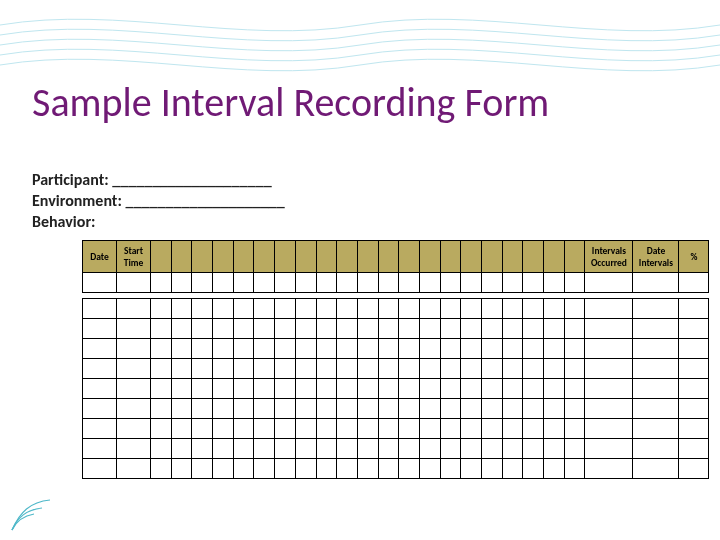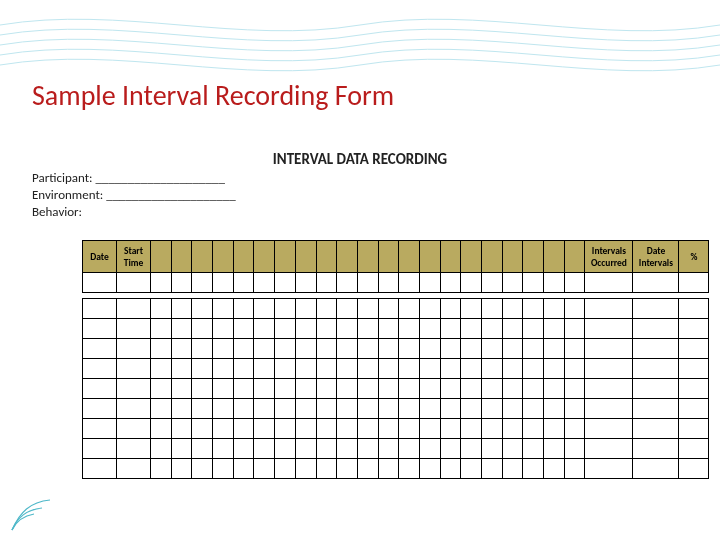--- a/index.html
+++ b/index.html
@@ -14,40 +14,40 @@
   .decor-waves {
     position: absolute;
     top: 0; left: 0; width: 720px; height: 80px;
     pointer-events: none;
   }
   .title {
     position: absolute;
     top: 78px;
     left: 32px;
     right: 32px;
-    font-size: 28px;
+    font-size: 40px;
     font-weight: 400;
-    color: #b91c1c;
+    color: #701a75;
     font-family: Calibri, "Segoe UI", Arial, sans-serif;
   }
   .subtitle {
     position: absolute;
     top: 150px;
     left: 0; right: 0;
     text-align: center;
     font-size: 15px;
     font-weight: 700;
     color: #222;
   }
   .fields-left {
     position: absolute;
     top: 170px;
     left: 32px;
-    font-size: 13px;
-    font-weight: 400;
+    font-size: 16px;
+    font-weight: 700;
     color: #222;
     line-height: 1.3;
   }
   .fields-right {
     position: absolute;
     top: 170px;
     left: 420px;
     font-size: 12.5px;
     font-weight: 700;
     color: #222;
@@ -95,21 +95,20 @@
   <svg class="decor-waves" viewBox="0 0 720 80" preserveAspectRatio="none">
     <path d="M0,25 C120,5 240,45 360,25 C480,5 600,45 720,25" stroke="#bfe6ef" stroke-width="1" fill="none"></path>
     <path d="M0,35 C120,15 240,55 360,35 C480,15 600,55 720,35" stroke="#bfe6ef" stroke-width="1" fill="none"></path>
     <path d="M0,45 C120,25 240,65 360,45 C480,25 600,65 720,45" stroke="#bfe6ef" stroke-width="1" fill="none"></path>
     <path d="M0,55 C120,35 240,75 360,55 C480,35 600,75 720,55" stroke="#bfe6ef" stroke-width="1" fill="none"></path>
     <path d="M0,65 C120,45 240,85 360,65 C480,45 600,85 720,65" stroke="#bfe6ef" stroke-width="1" fill="none"></path>
   </svg>
 
   <div class="title">Sample Interval Recording Form</div>
 
-  <div class="subtitle">INTERVAL DATA RECORDING</div>
 
   <div class="fields-left">
     <div>Participant: ____________________</div>
     <div>Environment: ____________________</div>
     <div>Behavior:</div>
   </div>
 
 
   <div class="table-wrap">
     <table class="header-table" id="rec-table">

